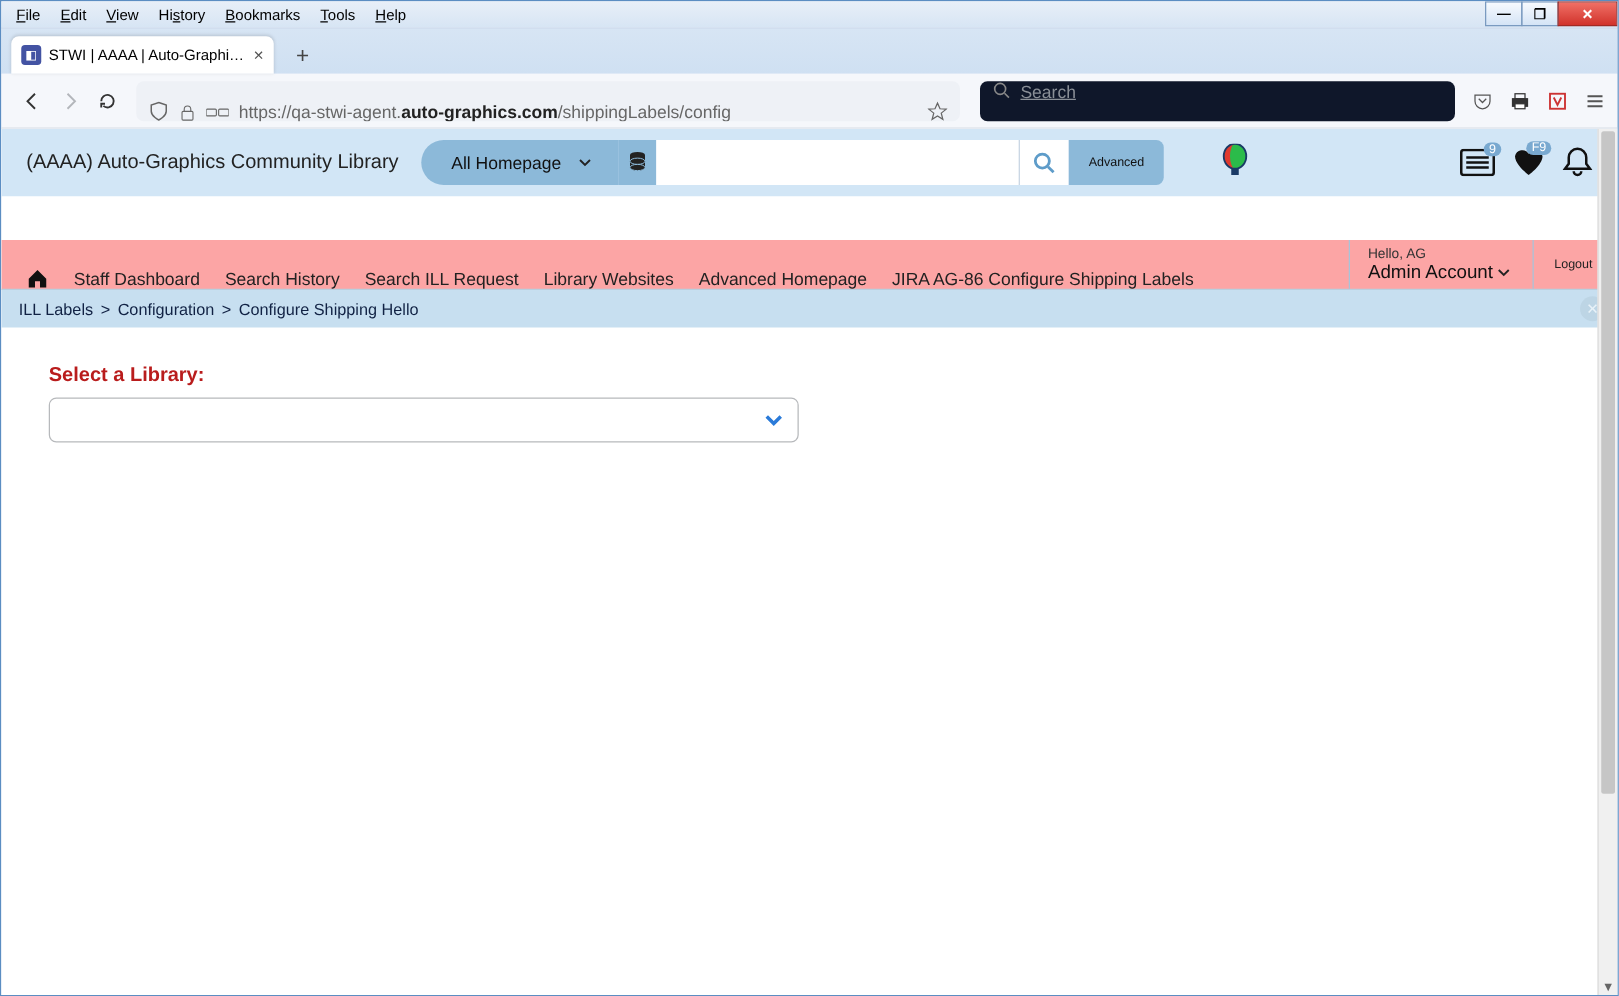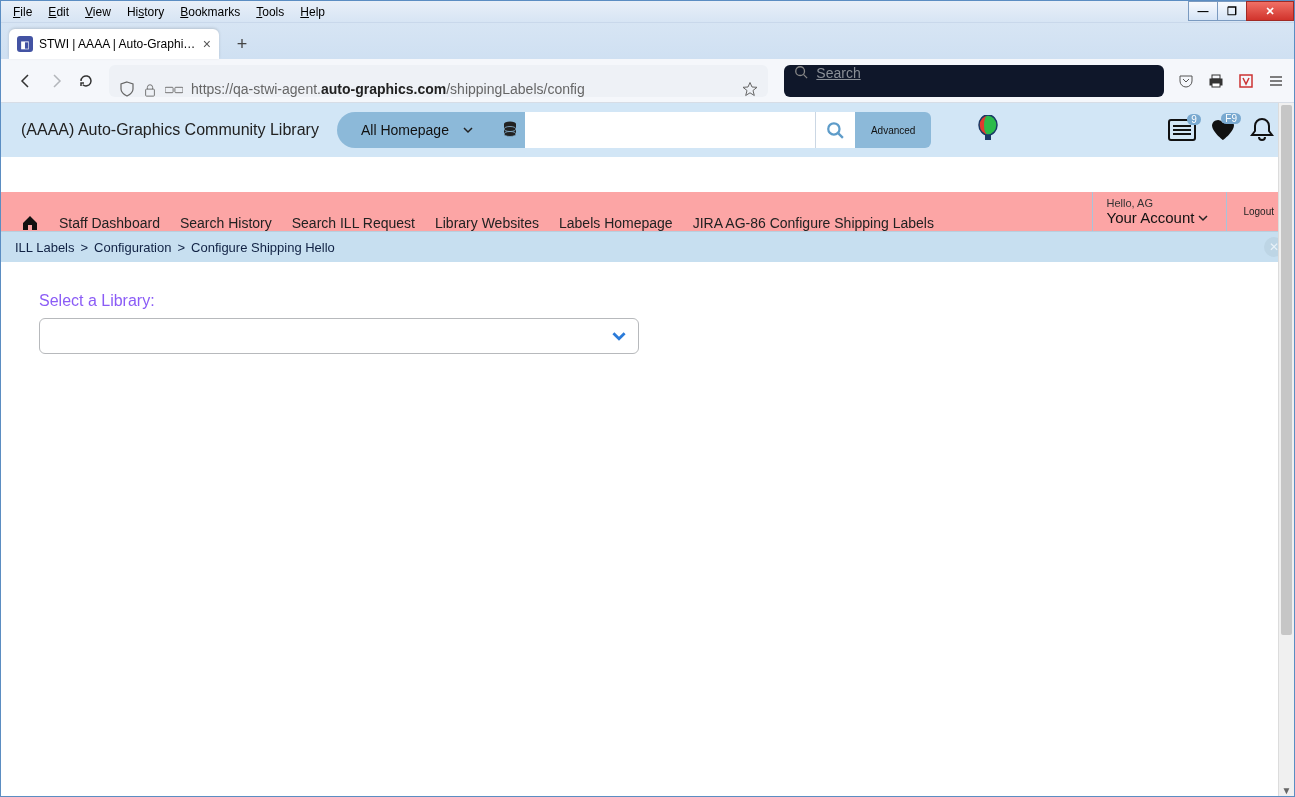--- a/index.html
+++ b/index.html
@@ -57,21 +57,21 @@
 .account-box { border-left:1px solid #a7c4da; padding-left:14px; height:100%; display:flex; flex-direction:column; justify-content:center;}
 .account-box .hello { font-size:11px; color:#333;}
 .account-box .acct { font-size:15px; color:#111; display:flex; align-items:center; gap:4px;}
 .logout { border-left:1px solid #a7c4da; padding-left:16px; font-size:10px; height:100%; display:flex; align-items:center;}
 
 .breadcrumb-bar { background:#c7dff0; height:30px; display:flex; align-items:center; padding:0 14px; font-size:13px; color:#124; gap:6px; position:relative;}
 .breadcrumb-bar .sep { color:#124;}
 .breadcrumb-bar .close-bc { position:absolute; right:10px; width:20px; height:20px; border-radius:10px; background:#b7cfde; color:#fff; display:flex; align-items:center; justify-content:center; font-size:12px; opacity:.6;}
 
 .content { padding:30px 38px; }
-.label { font-size:16px; color:#8b5cf6; margin-bottom:8px;}
+.label { font-size:16px; color:#b91c1c; margin-bottom:8px;font-weight:bold;}
 .lib-select { width:600px; height:36px; border:1px solid #b7b9bc; border-radius:6px; background:#fff; display:flex; align-items:center; justify-content:flex-end; padding:0 12px;}
 .lib-select .chev { color:#2b7bd9; font-size:14px;}
 
 svg { display:block; }
 </style>
 </head>
 <body>
 
 <div class="menu-bar">
   <span><u>F</u>ile</span>
@@ -228,27 +228,27 @@
   <div class="nav-row">
     <div>
       <svg width="18" height="16" viewBox="0 0 18 16">
           <path d="M2 8 L9 1 L16 8 V15 H11 V10 H7 V15 H2 Z" fill="#111"></path>
         </svg>
     </div>
     <div class="link">Staff Dashboard</div>
     <div class="link">Search History</div>
     <div class="link">Search ILL Request</div>
     <div class="link">Library Websites</div>
-    <div class="link">Labels Homepage</div>
+    <div class="link">Advanced Homepage</div>
     <div class="link">JIRA AG-86 Configure Shipping Labels</div>
     <div class="account-area">
       <div class="account-box">
         <div class="hello">Hello, AG</div>
         <div class="acct">
-          <span>Your Account</span>
+          <span>Admin Account</span>
           <svg width="10" height="10" viewBox="0 0 10 10">
               <path d="M1 3 L5 7 L9 3" stroke="#222" stroke-width="1.5" fill="none"></path>
             </svg>
         </div>
       </div>
       <div class="logout">Logout</div>
     </div>
   </div>
 
   <div class="breadcrumb-bar">

